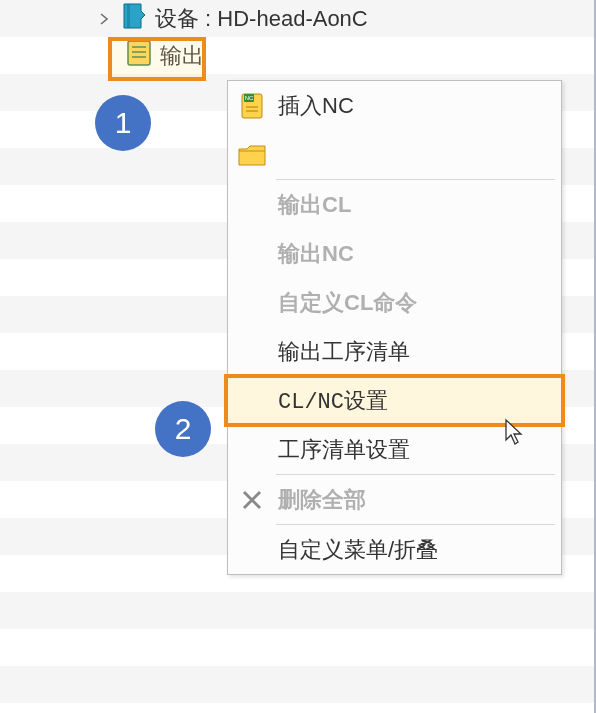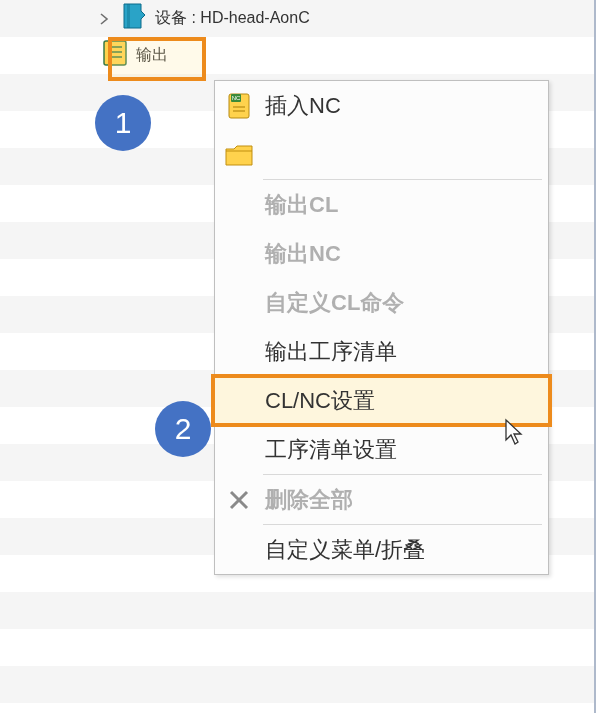--- a/index.html
+++ b/index.html
@@ -23,21 +23,21 @@
     .stripe:nth-child(odd) { background: #f5f5f5; }
     .stripe:nth-child(even) { background: #ffffff; }
 
     .tree-row {
       position: absolute;
       display: flex;
       align-items: center;
       height: 37px;
     }
     .row-device { top: 0; left: 95px; }
-    .row-output { top: 37px; left: 102px; align-items: center; }
+    .row-output { top: 37px; left: 126px; align-items: center; }
 
     .expander {
       width: 18px;
       height: 18px;
       margin-right: 6px;
       display: flex;
       align-items: center;
       justify-content: center;
     }
     .expander svg { width: 14px; height: 14px; }
@@ -47,21 +47,21 @@
       height: 30px;
       margin-right: 8px;
     }
     .output-icon {
       width: 26px;
       height: 28px;
       margin-right: 8px;
     }
     .tree-label {
       color: #333;
-      font-size: 16px;
+      font-size: 22px;
       white-space: nowrap;
     }
 
     .highlight-box-1 {
       position: absolute;
       top: 37px;
       left: 108px;
       width: 98px;
       height: 44px;
       border: 4px solid #ed8b1c;
@@ -81,21 +81,21 @@
       align-items: center;
       justify-content: center;
       font-weight: 400;
     }
     .badge-1 { top: 95px; left: 95px; }
     .badge-2 { top: 401px; left: 155px; }
 
     .context-menu {
       position: absolute;
       top: 80px;
-      left: 214px;
+      left: 227px;
       width: 335px;
       background: #fcfcfc;
       border: 1px solid #bfbfbf;
       box-shadow: 2px 2px 4px rgba(0,0,0,0.12);
     }
     .menu-item {
       display: flex;
       align-items: center;
       height: 49px;
       padding-left: 4px;
@@ -122,21 +122,21 @@
       content: "";
       position: absolute;
       top: -2px;
       bottom: -2px;
       left: -4px;
       right: -4px;
       border: 4px solid #ed8b1c;
       background: rgba(255, 241, 195, 0.55);
       pointer-events: none;
     }
-    .menu-item.highlighted .menu-label { position: relative; z-index: 1; }
+    .menu-item.highlighted .menu-label { position: relative; z-index: 1; font-family: Liberation Mono, monospace; }
     .menu-separator {
       height: 1px;
       background: #d9d9d9;
       margin-left: 48px;
       margin-right: 6px;
     }
 
     .nc-doc-icon {
       width: 26px;
       height: 30px;

